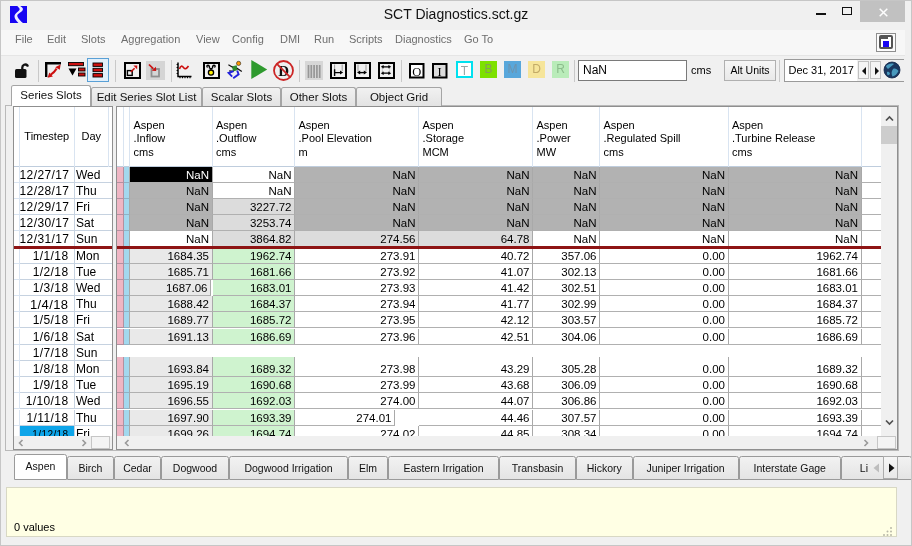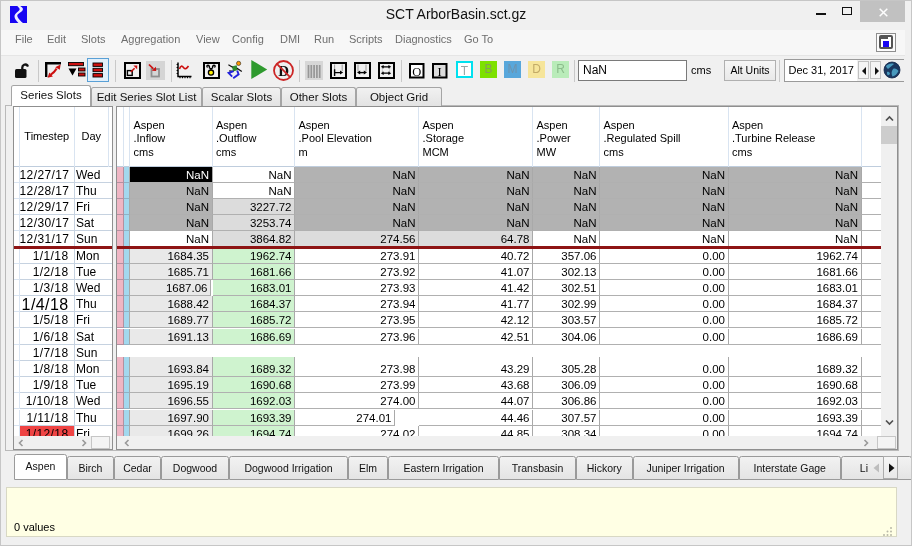--- a/index.html
+++ b/index.html
@@ -25,21 +25,21 @@
 .btab{position:absolute;top:456px;height:24px;background:linear-gradient(#f2f2f2,#e4e4e4);border:1px solid #9a9a9a;border-radius:2.5px 2.5px 0 0;font-size:10.5px;color:#111;text-align:center;line-height:22px;z-index:2;}
 .btab.act{top:454px;height:26px;background:#ffffff;z-index:3;}
 #status{left:6px;top:487px;width:891px;height:50px;background:#ffffe4;border:1px solid #d8d8c4;font-size:11px;color:#000;}
 </style></head><body>
 <div id="win">
     <div class="abs" id="title">
       <svg class="abs" style="left:10px;top:6px" width="17" height="17" viewBox="0 0 17 17">
         <rect x="0" y="0" width="17" height="17" fill="#1705f2"></rect>
         <path d="M7.3 0 L10.2 0 C12.8 1.6 13.8 3.1 12.2 4.9 L8.2 8 C7 9 7 10.1 8 11.7 C9 13.3 10.7 15.2 13 17 L8.4 17 C6.1 14.8 4.7 12.8 4.5 10.8 C4.3 8.9 5.5 7.4 7.7 5.8 C9.5 4.5 10.1 3.4 9.3 2.3 C8.9 1.6 8.1 0.8 7.3 0 Z" fill="#eeeeff"></path>
       </svg>
-      <div class="cap">SCT ArborBasin.sct.gz</div>
+      <div class="cap">SCT Diagnostics.sct.gz</div>
       <div class="winbtn" style="left:805px;width:40px">
         <div class="abs" style="left:11px;top:13px;width:10px;height:2px;background:#111"></div>
       </div>
       <div class="winbtn" style="left:838px;width:40px">
         <div class="abs" style="left:4px;top:7px;width:10px;height:8px;border:1.4px solid #111"></div>
       </div>
       <div class="winbtn" style="left:860px;width:45px;background:#c1c1c1">
         <svg class="abs" style="left:18.5px;top:8px" width="9" height="9" viewBox="0 0 9 9">
           <path d="M0.7 0.7 L8.3 8.3 M8.3 0.7 L0.7 8.3" stroke="#fdfdfd" stroke-width="1.5"></path>
         </svg>
@@ -288,21 +288,21 @@
           <div class="c" style="left:5.5px;width:55.5px;border-right-color:#c6d2e0;border-bottom-color:#c6d2e0;background:#fff;padding-right:5.5px;font-size:12px;letter-spacing:0.4px">1/2/18</div>
           <div class="c" style="left:61px;width:37px;border-right:none;border-bottom:1px solid #c6d2e0;background:#fff;text-align:left;padding-left:1px;font-size:12px">Tue</div>
         </div>
         <div class="row" style="left:0;top:113.4px;width:98px;height:16.2px">
           <div class="c" style="left:0;width:5.5px;border-right-color:#d9e4f1;border-bottom-color:#d9e4f1;background:#fff"></div>
           <div class="c" style="left:5.5px;width:55.5px;border-right-color:#c6d2e0;border-bottom-color:#c6d2e0;background:#fff;padding-right:5.5px;font-size:12px;letter-spacing:0.4px">1/3/18</div>
           <div class="c" style="left:61px;width:37px;border-right:none;border-bottom:1px solid #c6d2e0;background:#fff;text-align:left;padding-left:1px;font-size:12px">Wed</div>
         </div>
         <div class="row" style="left:0;top:129.6px;width:98px;height:16.2px">
           <div class="c" style="left:0;width:5.5px;border-right-color:#d9e4f1;border-bottom-color:#d9e4f1;background:#fff"></div>
-          <div class="c" style="left:5.5px;width:55.5px;border-right-color:#c6d2e0;border-bottom-color:#c6d2e0;background:#fff;padding-right:5.5px;font-size:16px;letter-spacing:0.4px">1/4/18</div>
+          <div class="c" style="left:5.5px;width:55.5px;border-right-color:#c6d2e0;border-bottom-color:#c6d2e0;background:#fff;padding-right:5.5px;font-size:13px;letter-spacing:0.4px">1/4/18</div>
           <div class="c" style="left:61px;width:37px;border-right:none;border-bottom:1px solid #c6d2e0;background:#fff;text-align:left;padding-left:1px;font-size:12px">Thu</div>
         </div>
         <div class="row" style="left:0;top:145.8px;width:98px;height:16.2px">
           <div class="c" style="left:0;width:5.5px;border-right-color:#d9e4f1;border-bottom-color:#d9e4f1;background:#fff"></div>
           <div class="c" style="left:5.5px;width:55.5px;border-right-color:#c6d2e0;border-bottom-color:#c6d2e0;background:#fff;padding-right:5.5px;font-size:12px;letter-spacing:0.4px">1/5/18</div>
           <div class="c" style="left:61px;width:37px;border-right:none;border-bottom:1px solid #c6d2e0;background:#fff;text-align:left;padding-left:1px;font-size:12px">Fri</div>
         </div>
         <div class="row" style="left:0;top:162px;width:98px;height:16.2px">
           <div class="c" style="left:0;width:5.5px;border-right-color:#d9e4f1;border-bottom-color:#d9e4f1;background:#fff"></div>
           <div class="c" style="left:5.5px;width:55.5px;border-right-color:#c6d2e0;border-bottom-color:#c6d2e0;background:#fff;padding-right:5.5px;font-size:12px;letter-spacing:0.4px">1/6/18</div>
@@ -328,21 +328,21 @@
           <div class="c" style="left:5.5px;width:55.5px;border-right-color:#c6d2e0;border-bottom-color:#c6d2e0;background:#fff;padding-right:5.5px;font-size:12px;letter-spacing:0.4px">1/10/18</div>
           <div class="c" style="left:61px;width:37px;border-right:none;border-bottom:1px solid #c6d2e0;background:#fff;text-align:left;padding-left:1px;font-size:12px">Wed</div>
         </div>
         <div class="row" style="left:0;top:243px;width:98px;height:16.2px">
           <div class="c" style="left:0;width:5.5px;border-right-color:#d9e4f1;border-bottom-color:#d9e4f1;background:#fff"></div>
           <div class="c" style="left:5.5px;width:55.5px;border-right-color:#c6d2e0;border-bottom-color:#c6d2e0;background:#fff;padding-right:5.5px;font-size:12px;letter-spacing:0.4px">1/11/18</div>
           <div class="c" style="left:61px;width:37px;border-right:none;border-bottom:1px solid #c6d2e0;background:#fff;text-align:left;padding-left:1px;font-size:12px">Thu</div>
         </div>
         <div class="row" style="left:0;top:259.2px;width:98px;height:16.2px">
           <div class="c" style="left:0;width:5.5px;border-right-color:#d9e4f1;border-bottom-color:#d9e4f1;background:#fff"></div>
-          <div class="c" style="left:5.5px;width:55.5px;border-right-color:#c6d2e0;border-bottom-color:#c6d2e0;background:#ef4444;padding-right:5.5px;font-size:12px;letter-spacing:0.4px">1/12/18</div>
+          <div class="c" style="left:5.5px;width:55.5px;border-right-color:#c6d2e0;border-bottom-color:#c6d2e0;background:#0ea5e9;padding-right:5.5px;font-size:10px;letter-spacing:0.4px">1/12/18</div>
           <div class="c" style="left:61px;width:37px;border-right:none;border-bottom:1px solid #c6d2e0;background:#fff;text-align:left;padding-left:1px;font-size:12px">Fri</div>
         </div>
       </div>
       <div class="abs" style="left:0;top:139.4px;width:98px;height:2.8px;background:#8e1414;z-index:5"></div>
       <div class="sb" style="left:0;top:328.5px;width:98px;height:13.5px">
         <svg class="abs" style="left:3px;top:3px" width="8" height="8" viewBox="0 0 8 8">
           <path d="M5.5 1 L2.5 4 L5.5 7" stroke="#9a9a9a" stroke-width="1.6" fill="none"></path>
         </svg>
         <svg class="abs" style="left:66px;top:3px" width="8" height="8" viewBox="0 0 8 8">
           <path d="M2.5 1 L5.5 4 L2.5 7" stroke="#9a9a9a" stroke-width="1.6" fill="none"></path>

